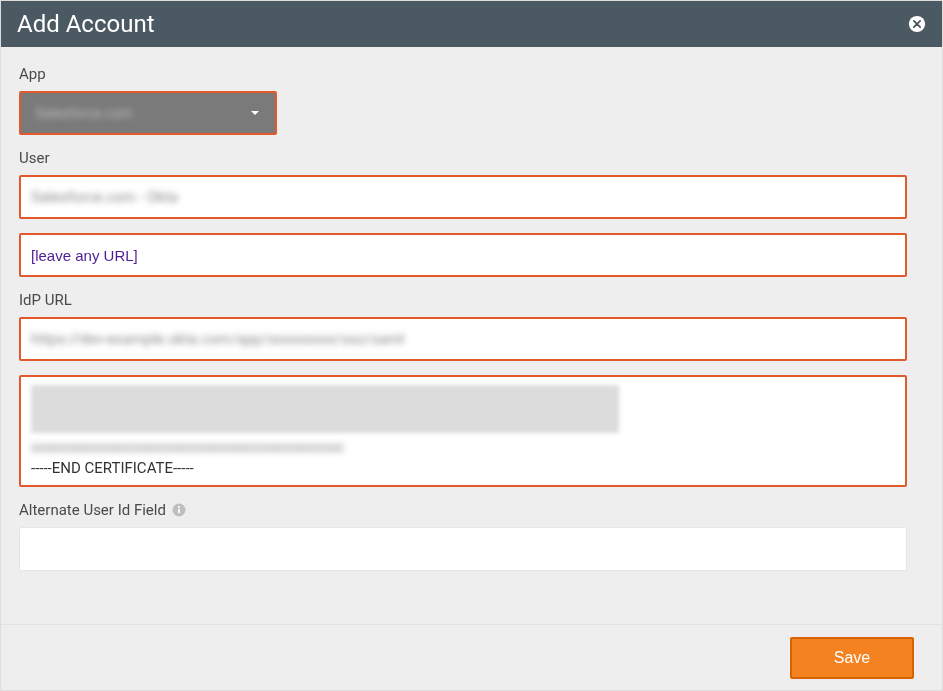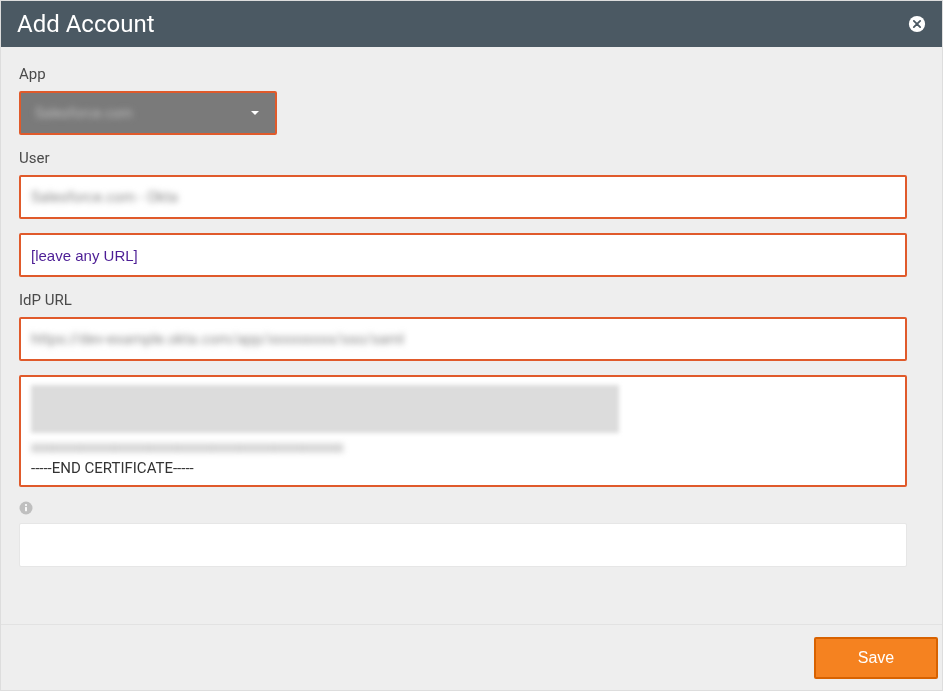--- a/index.html
+++ b/index.html
@@ -44,21 +44,21 @@
   }
   .cert-line2 {
     filter: blur(3px); color:#888; font-size:14px; user-select:none;
   }
   .cert-end { font-size: 15px; color:#333; margin-top:4px;}
   .plain-input {
     width: 100%; height: 44px; border: 1px solid #e6e6e6; background: #fff; border-radius: 2px;
     padding: 0 10px; font-size: 15px; color: #333; outline: none;
   }
   .modal-footer {
-    flex-shrink: 0; height: 66px; display:flex; align-items:center; justify-content:flex-end; padding: 0 4px;
+    flex-shrink: 0; height: 66px; display:flex; align-items:center; justify-content:flex-end; padding: 0 28px;
     border-top: 1px solid #e2e2e2; background:#eeeeee;
   }
   .save-btn {
     background: #f58220; color:#fff; border: 2px solid #d86200; width: 124px; height: 42px; font-size: 16px;
     cursor:pointer; border-radius:2px;
   }
   
   .modal-body::-webkit-scrollbar { width: 8px; }
   .modal-body::-webkit-scrollbar-thumb { background: #c4c4c4; border-radius: 4px; }
   .modal-body::-webkit-scrollbar-track { background: #eee; }
@@ -117,20 +117,21 @@
       <div class="form-group">
         <div class="text-area-wrap">
           <div class="cert-redacted"></div>
           <div class="cert-line2">xxxxxxxxxxxxxxxxxxxxxxxxxxxxxxxxxxxxxxxxxxxxx</div>
           <div class="cert-end">-----END CERTIFICATE-----</div>
         </div>
       </div>
 
       <div class="form-group">
         <div class="form-label">
+          <span>Alternate User Id Field</span>
           <span class="info-icon">
             <svg width="14" height="14" viewBox="0 0 14 14">
               <circle cx="7" cy="7" r="6.5" fill="#bfbfbf"></circle>
               <circle cx="7" cy="4" r="1.1" fill="#fff"></circle>
               <rect x="6.1" y="5.8" width="1.8" height="4.5" rx="0.9" fill="#fff"></rect>
             </svg>
           </span>
         </div>
         <input class="plain-input" type="text" value="" style="">
       </div>

